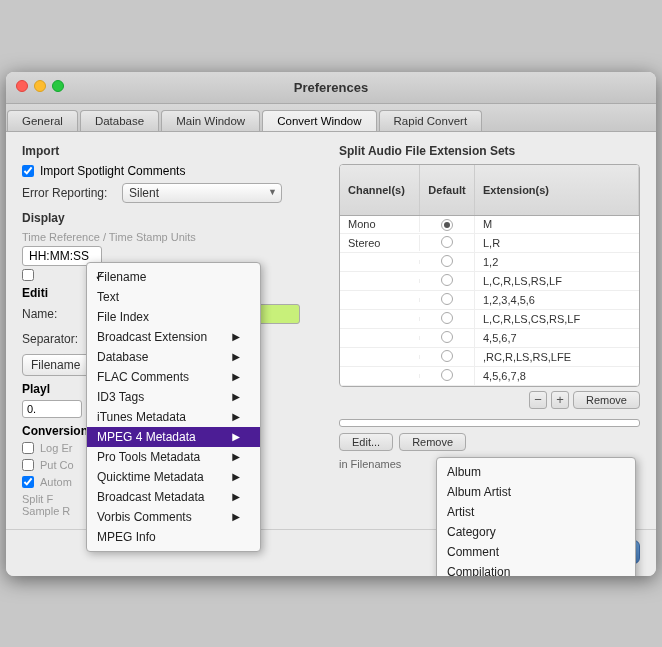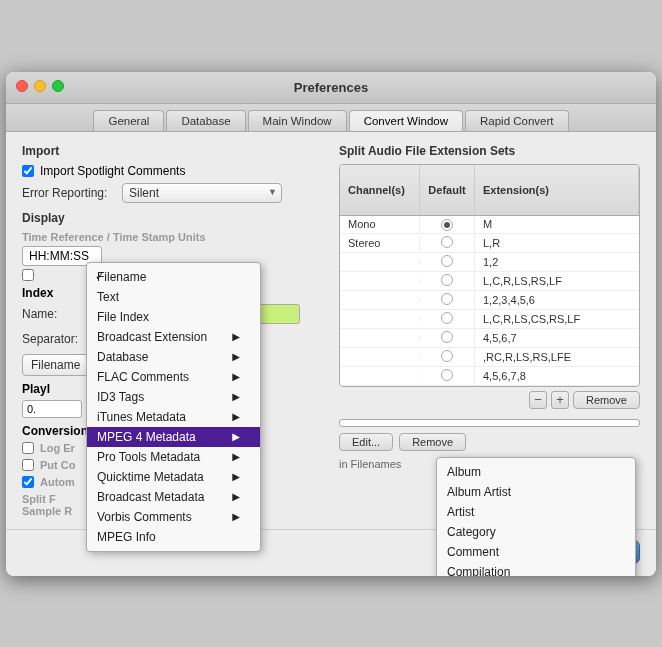--- a/index.html
+++ b/index.html
@@ -44,21 +44,20 @@
       display: inline-block;
     }
     .tl-close { background: #ff5f57; border: 1px solid #e0443e; }
     .tl-min { background: #febc2e; border: 1px solid #d9a020; }
     .tl-max { background: #28c840; border: 1px solid #14a630; }
 
     .tabs-bar {
       background: linear-gradient(to bottom, #d8d8d8, #c8c8c8);
       border-bottom: 1px solid #aaa;
       display: flex;
-      justify-content: center;
       padding: 6px 0 0 0;
       gap: 0;
     }
     .tab {
       padding: 4px 14px;
       font-size: 11.5px;
       color: #333;
       background: linear-gradient(to bottom, #e8e8e8, #d0d0d0);
       border: 1px solid #aaa;
       border-bottom: none;
@@ -320,21 +319,21 @@
     .gray-text { color: #666; font-size: 11px; }
 
     .time-input {
       background: #fff;
       border: 1px solid #aaa;
       border-radius: 3px;
       padding: 2px 6px;
       font-size: 12px;
       width: 80px;
     }
-    .dimmed { color: #999; font-size: 11px; font-weight: bold; }
+    .dimmed { color: #999; font-size: 11px; }
   </style>
 </head>
 <body>
 
 <div class="window">
 
   <div class="titlebar">
     <div class="traffic-lights">
       <span class="traffic-light tl-close"></span>
       <span class="traffic-light tl-min"></span>
@@ -374,21 +373,21 @@
         <div class="dimmed">Time Reference / Time Stamp Units</div>
         <div style="margin:3px 0;">
           <input type="text" class="time-input" value="HH:MM:SS" style="">
         </div>
         <div class="checkbox-row">
           <input type="checkbox" style="">
           <span class="dimmed"></span>
         </div>
 
         <div style="margin-top:4px;">
-          <div class="section-label">Index</div>
+          <div class="section-label">Editi</div>
           <div class="name-row">
             <span class="label-text">Name:</span>
             <input type="text" class="name-input" value="New Naming Option" style="">
           </div>
           <div class="name-row">
             <span class="label-text">Separator:</span>
             <input type="text" class="separator-input" value="_" style="">
           </div>
 
           <div class="filename-selector">

